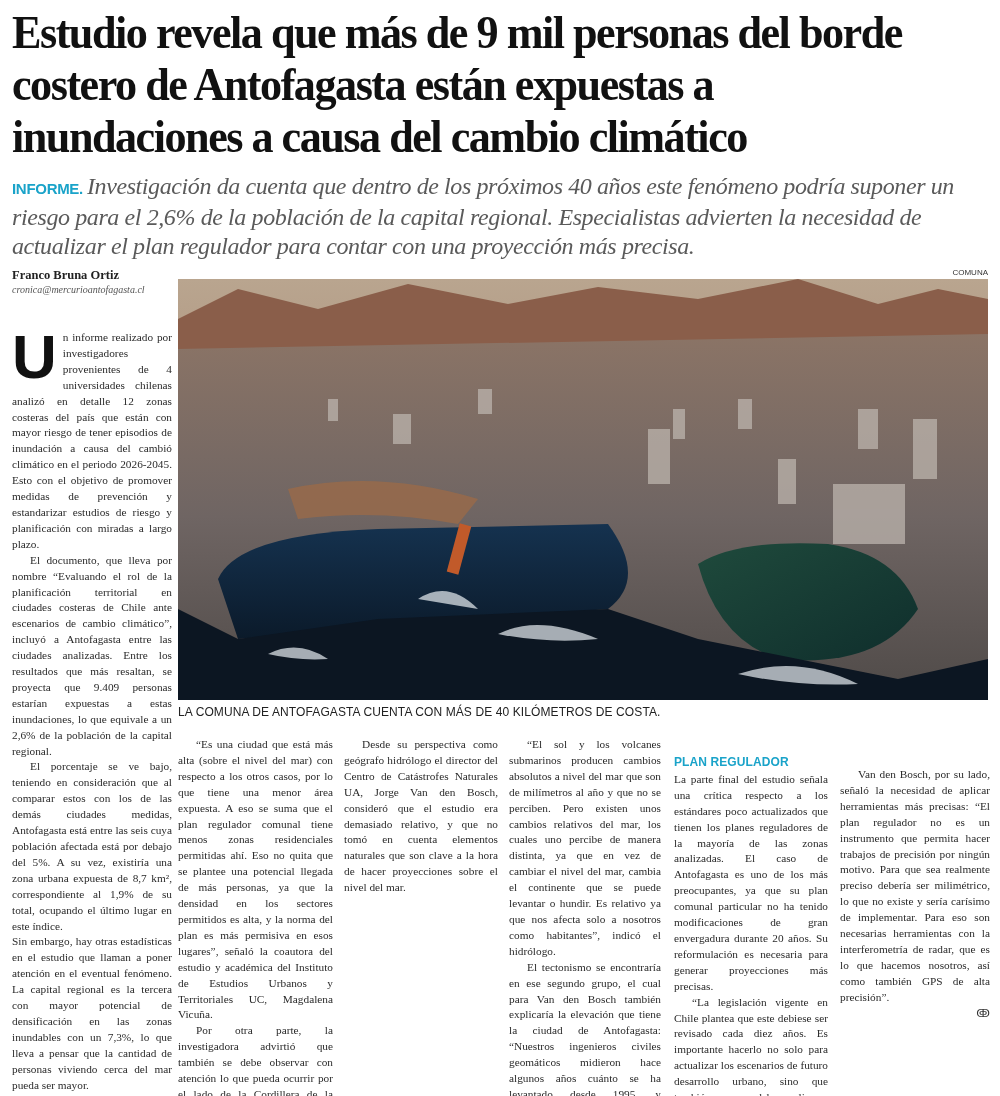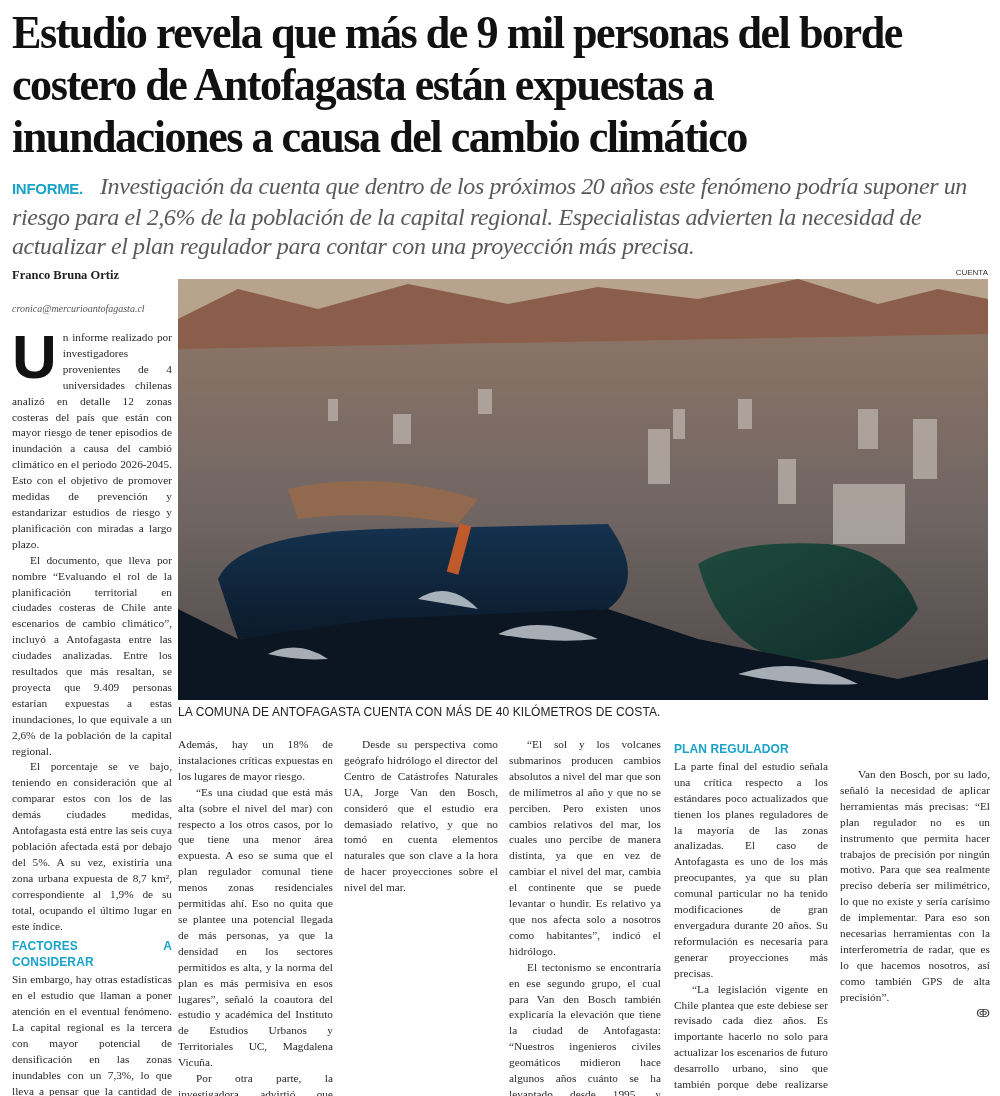--- a/index.html
+++ b/index.html
@@ -11,72 +11,72 @@
     color: #111; margin: 0; transform: scaleX(0.94); transform-origin: left top;
   }
   .lead {
     position: absolute; left: 12px; top: 172px; width: 975px;
     font-family: "Liberation Serif", serif; font-style: italic;
     font-size: 24px; line-height: 29px; color: #5a5a5a; margin: 0;
     letter-spacing: -0.4px;
   }
   .kicker {
     font-family: "Liberation Sans", sans-serif; font-style: normal; font-weight: bold;
-    font-size: 15px; color: #1aa3c9; letter-spacing: -0.3px; margin-right: 17px;
+    font-size: 15px; color: #1aa3c9; letter-spacing: -0.3px; margin-right: 4px;
   }
   .credit {
     position: absolute; right: 12px; top: 268px;
     font-family: "Liberation Sans", sans-serif; font-size: 8px; color: #333;
   }
   .photo {
     position: absolute; left: 178px; top: 279px; width: 810px; height: 421px; overflow: hidden;
   }
   .photo svg { display: block; width: 100%; height: 100%; }
   .caption {
     position: absolute; left: 178px; top: 705px; width: 810px;
     font-family: "Liberation Sans", sans-serif; font-size: 12px; color: #222; letter-spacing: 0.1px;
   }
   .byline { position: absolute; left: 12px; top: 268px; width: 160px; }
   .author { font-family: "Liberation Serif", serif; font-weight: bold; font-size: 12.5px; color: #222; }
-  .email { font-family: "Liberation Serif", serif; font-style: italic; font-size: 10px; color: #555; margin-top: 20px; }
+  .email { font-family: "Liberation Serif", serif; font-style: italic; font-size: 10px; color: #555; margin-top: 1px; }
   .col {
     position: absolute; font-family: "Liberation Serif", serif; font-size: 11.3px; line-height: 15.9px;
     color: #2a2a2a; text-align: justify; hyphens: manual;
   }
   .col p { margin: 0; text-indent: 18px; }
   .col p.noindent { text-indent: 0; }
   .col1 { left: 12px; top: 330px; width: 160px; }
   .col2 { left: 178px; top: 737px; width: 155px; }
   .col3 { left: 344px; top: 737px; width: 154px; }
   .col4 { left: 509px; top: 737px; width: 152px; }
   .col5 { left: 674px; top: 737px; width: 154px; }
   .col6 { left: 840px; top: 767px; width: 150px; }
   .dropcap {
     float: left; font-family: "Liberation Sans", sans-serif; font-weight: bold;
     font-size: 62px; line-height: 50px; margin: 2px 6px 0 0; color: #111; text-indent: 0;
   }
   .subhead {
     font-family: "Liberation Sans", sans-serif; font-weight: bold; font-size: 12px;
-    color: #1aa3c9; margin: 5px 0 1px 0; text-indent: 0; letter-spacing: 0.1px;
+    color: #1aa3c9; margin: 18px 0 1px 0; text-indent: 0; letter-spacing: 0.1px;
   }
   .endmark { float: right; font-size: 11px; color: #333; font-family: "DejaVu Sans", sans-serif; }
 </style>
 </head>
 <body>
 
 <h1 class="headline">Estudio revela que más de 9 mil personas del borde costero de Antofagasta están expuestas a inundaciones a causa del cambio climático</h1>
 
-<p class="lead"><span class="kicker">INFORME.</span><span>Investigación da cuenta que dentro de los próximos 20 años este fenómeno podría suponer un riesgo para el 2,6% de la población de la capital regional. Especialistas advierten la necesidad de actualizar el plan regulador para contar con una proyección más precisa.</span></p>
+<p class="lead"><span class="kicker">INFORME.</span><span>Investigación da cuenta que dentro de los próximos 40 años este fenómeno podría suponer un riesgo para el 2,6% de la población de la capital regional. Especialistas advierten la necesidad de actualizar el plan regulador para contar con una proyección más precisa.</span></p>
 
 <div class="byline">
   <div class="author">Franco Bruna Ortiz</div>
   <div class="email">cronica@mercurioantofagasta.cl</div>
 </div>
 
-<div class="credit">CUENTA</div>
+<div class="credit">COMUNA</div>
 
 <div class="photo">
   <svg viewBox="0 0 810 421" preserveAspectRatio="none">
     <defs>
       <linearGradient id="sky" x1="0" y1="0" x2="0" y2="1">
         <stop offset="0" stop-color="#b9a58f"></stop>
         <stop offset="1" stop-color="#9a7560"></stop>
       </linearGradient>
       <linearGradient id="city" x1="0" y1="0" x2="0" y2="1">
         <stop offset="0" stop-color="#8b7466"></stop>
@@ -120,26 +120,24 @@
     </g>
   </svg>
 </div>
 
 <div class="caption">LA COMUNA DE ANTOFAGASTA CUENTA CON MÁS DE 40 KILÓMETROS DE COSTA.</div>
 
 <div class="col col1">
   <p class="noindent"><span class="dropcap">U</span><span>n informe realizado por investigadores provenientes de 4 universidades chilenas analizó en detalle 12 zonas costeras del país que están con mayor riesgo de tener episodios de inundación a causa del cambió climático en el periodo 2026-2045. Esto con el objetivo de promover medidas de prevención y estandarizar estudios de riesgo y planificación con miradas a largo plazo.</span></p>
   <p>El documento, que lleva por nombre “Evaluando el rol de la planificación territorial en ciudades costeras de Chile ante escenarios de cambio climático”, incluyó a Antofagasta entre las ciudades analizadas. Entre los resultados que más resaltan, se proyecta que 9.409 personas estarían expuestas a estas inundaciones, lo que equivale a un 2,6% de la población de la capital regional.</p>
   <p>El porcentaje se ve bajo, teniendo en consideración que al comparar estos con los de las demás ciudades medidas, Antofagasta está entre las seis cuya población afectada está por debajo del 5%. A su vez, existiría una zona urbana expuesta de 8,7 km², correspondiente al 1,9% de su total, ocupando el último lugar en este índice.</p>
-  <div class="subhead">FACTORES A CONSIDERAR</div>
   <p class="noindent">Sin embargo, hay otras estadísticas en el estudio que llaman a poner atención en el eventual fenómeno. La capital regional es la tercera con mayor potencial de densificación en las zonas inundables con un 7,3%, lo que lleva a pensar que la cantidad de personas viviendo cerca del mar pueda ser mayor.</p>
 </div>
 
 <div class="col col2">
-  <p class="noindent">Además, hay un 18% de instalaciones críticas expuestas en los lugares de mayor riesgo.</p>
   <p>“Es una ciudad que está más alta (sobre el nivel del mar) con respecto a los otros casos, por lo que tiene una menor área expuesta. A eso se suma que el plan regulador comunal tiene menos zonas residenciales permitidas ahí. Eso no quita que se plantee una potencial llegada de más personas, ya que la densidad en los sectores permitidos es alta, y la norma del plan es más permisiva en esos lugares”, señaló la coautora del estudio y académica del Instituto de Estudios Urbanos y Territoriales UC, Magdalena Vicuña.</p>
   <p>Por otra parte, la investigadora advirtió que también se debe observar con atención lo que pueda ocurrir por el lado de la Cordillera de la Costa: “Hay un riesgo aluvional alto sobre todo en zonas altamente pobladas por asentamientos informales o campamentos. Entonces Antofagasta si bien no tiene tanta urgencia en su borde costero, puede tenerla en torno a la cordillera”.</p>
 </div>
 
 <div class="col col3">
   <p>Desde su perspectiva como geógrafo hidrólogo el director del Centro de Catástrofes Naturales UA, Jorge Van den Bosch, consideró que el estudio era demasiado relativo, y que no tomó en cuenta elementos naturales que son clave a la hora de hacer proyecciones sobre el nivel del mar.</p>
 </div>
 
 <div class="col col4">
   <p>“El sol y los volcanes submarinos producen cambios absolutos a nivel del mar que son de milímetros al año y que no se perciben. Pero existen unos cambios relativos del mar, los cuales uno percibe de manera distinta, ya que en vez de cambiar el nivel del mar, cambia el continente que se puede levantar o hundir. Es relativo ya que nos afecta solo a nosotros como habitantes”, indicó el hidrólogo.</p>

